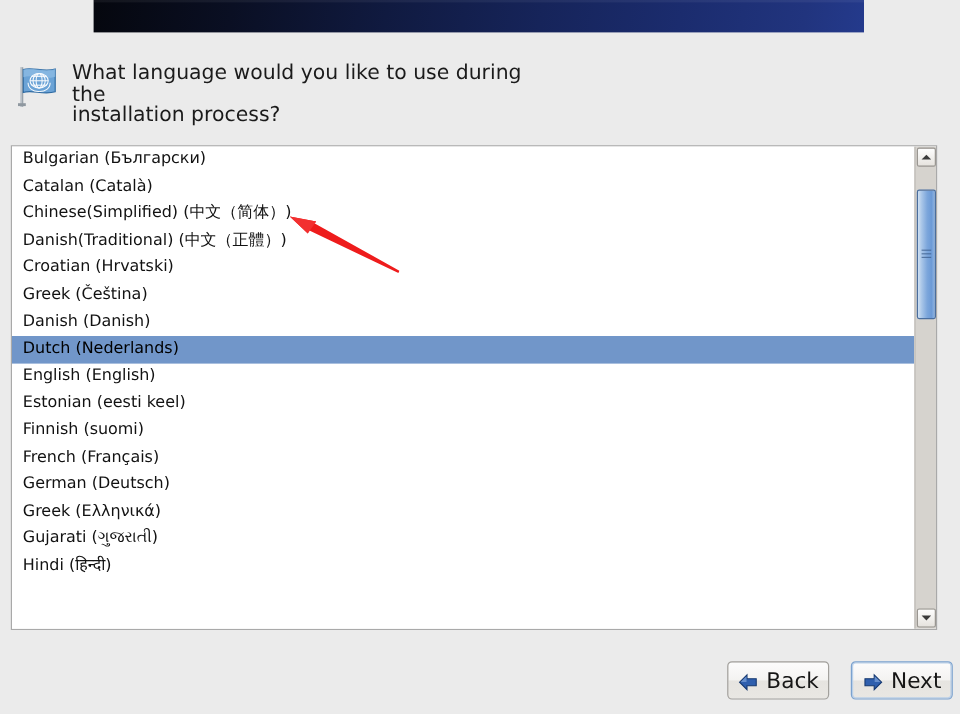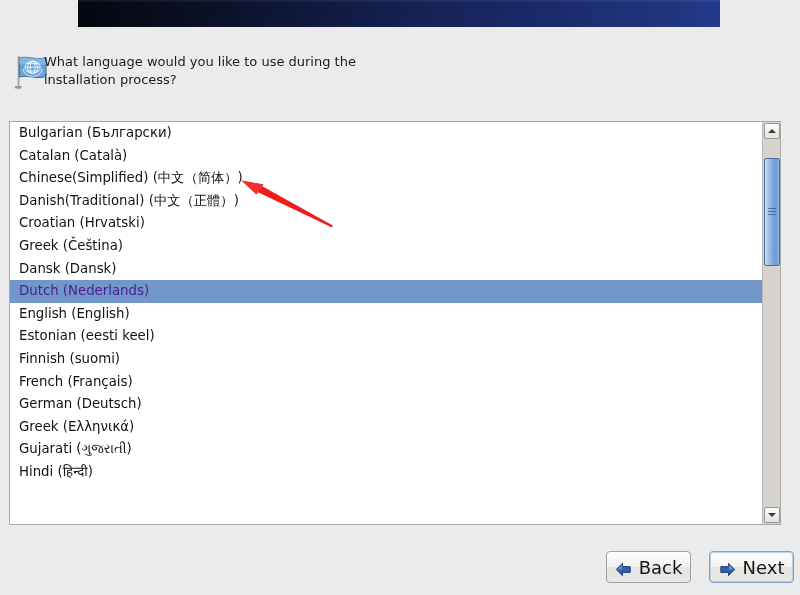--- a/index.html
+++ b/index.html
@@ -50,24 +50,24 @@
   }
   #flag-icon {
     position: absolute;
     left: 12px;
     top: 6px;
     width: 40px;
     height: 40px;
   }
   #prompt-text {
     position: absolute;
-    left: 44px;
+    left: 60px;
     top: 7px;
     width: 390px;
-    font-size: 13px;
+    font-size: 17px;
     line-height: 17.5px;
     color: #1b1b1b;
     white-space: pre-line;
   }
 
   
   #language-listbox {
     position: absolute;
     left: 9px;
     top: 121px;
@@ -92,21 +92,21 @@
     height: 22.6px;
     line-height: 22.6px;
     padding-left: 9px;
     font-size: 13.3px;
     color: #121212;
     white-space: nowrap;
     overflow: hidden;
   }
   .lang-row.selected {
     background: #7196c9;
-    color: #4c1d95;
+    color: #000000;
   }
 
   
   #list-scrollbar {
     position: absolute;
     right: 0px;
     top: 0px;
     width: 18px;
     bottom: 0px;
     background: #d6d3ce;
@@ -249,21 +249,21 @@
 </div>
 
 <div id="language-listbox">
   <div id="language-list">
       <div class="lang-row">Bulgarian (Български)</div>
       <div class="lang-row">Catalan (Català)</div>
       <div class="lang-row">Chinese(Simplified) (中文（简体）)</div>
       <div class="lang-row">Danish(Traditional) (中文（正體）)</div>
       <div class="lang-row">Croatian (Hrvatski)</div>
       <div class="lang-row">Greek (Čeština)</div>
-      <div class="lang-row">Dansk (Dansk)</div>
+      <div class="lang-row">Danish (Danish)</div>
       <div class="lang-row selected">Dutch (Nederlands)</div>
       <div class="lang-row">English (English)</div>
       <div class="lang-row">Estonian (eesti keel)</div>
       <div class="lang-row">Finnish (suomi)</div>
       <div class="lang-row">French (Français)</div>
       <div class="lang-row">German (Deutsch)</div>
       <div class="lang-row">Greek (Ελληνικά)</div>
       <div class="lang-row">Gujarati (ગુજરાતી)</div>
       <div class="lang-row">Hindi (हिन्दी)</div>
     </div>

